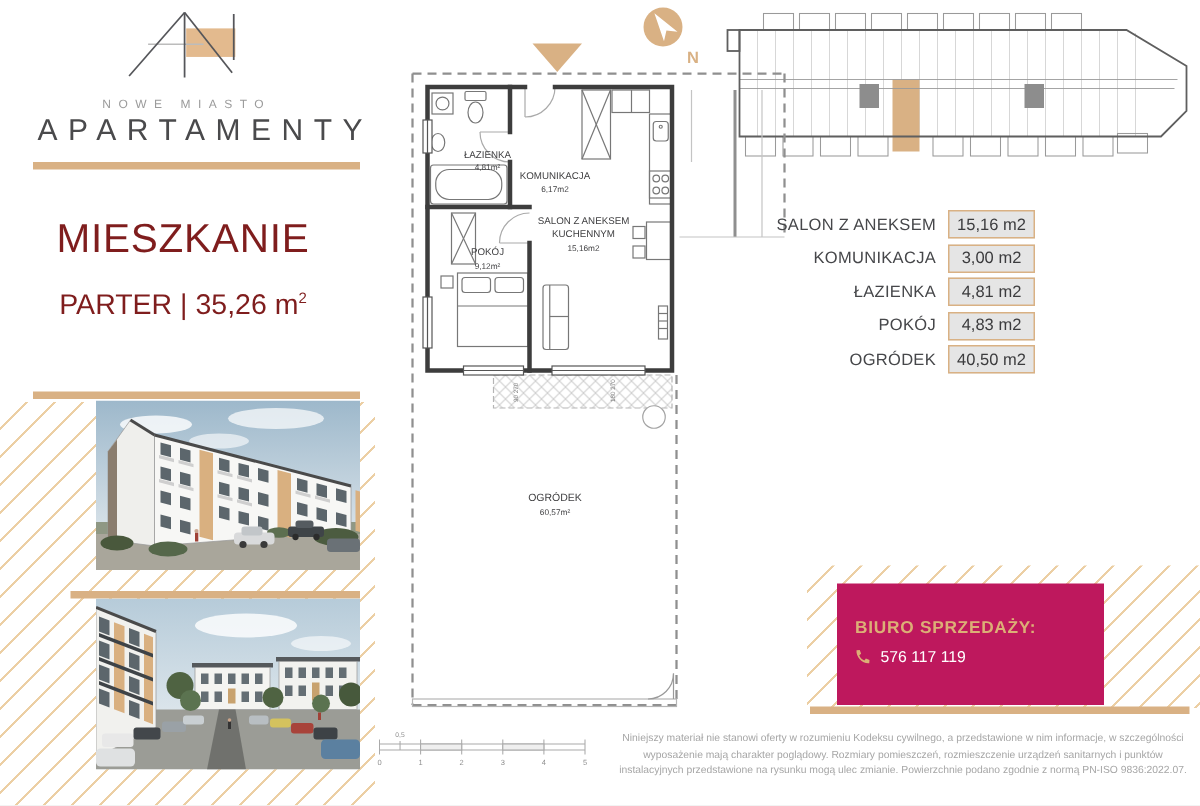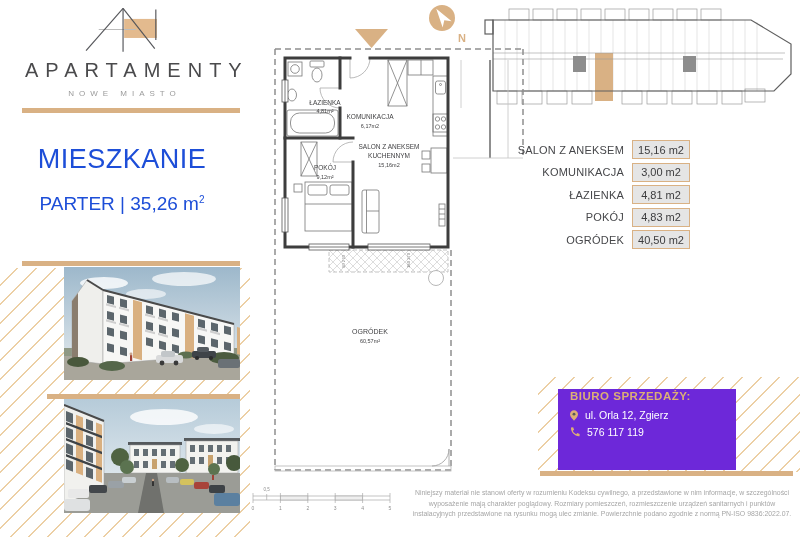--- a/index.html
+++ b/index.html
@@ -10,39 +10,39 @@
   
   .bar{position:absolute;height:5px;background:#d9b184;}
   .hatch{position:absolute;background:repeating-linear-gradient(135deg,transparent 0 12px,#eccfa4 12px 13.2px);}
 
   
   #logo{left:18px;top:6px;width:208px;text-align:center;}
   #brand-name{font-size:20px;letter-spacing:7px;padding-left:7px;color:#4a4a4c;margin-top:2px;font-weight:400;}
   #brand-sub{font-size:8px;letter-spacing:5px;padding-left:5px;color:#9b9b9b;margin-top:7px;}
 
   
-  #title-block{left:0;top:143px;width:244px;text-align:center;color:#1d4ed8;}
+  #title-block{left:0;top:143px;width:244px;text-align:center;color:#7f1d1d;}
   .title-line{font-size:27px;font-weight:500;letter-spacing:.5px;line-height:1.25;}
   .floor-line{font-size:19px;font-weight:400;margin-top:16px;}
   .floor-line sup{font-size:10px;}
 
   
   .photo{position:absolute;display:block;}
 
   
   #area-table{left:528px;top:140px;width:162px;}
   .atr{display:flex;justify-content:flex-end;align-items:center;margin-bottom:3.5px;}
   .atr .lbl{font-size:11px;color:#46474a;letter-spacing:.2px;margin-right:8px;white-space:nowrap;}
   .atr .val{width:56px;height:17px;border:1.4px solid #d9b184;background:#e5e5e5;display:flex;
             align-items:center;justify-content:center;font-size:11px;color:#3c3c3e;flex:0 0 auto;}
   .atr.highlight .val{background:#d2a877;border-color:#d2a877;color:#fff;}
 
   
-  #sales-box{left:558px;top:389px;width:178px;height:81px;background:#6d28d9;box-sizing:border-box;
-             padding:1px 12px 0 12px;}
+  #sales-box{left:558px;top:389px;width:178px;height:81px;background:#be185d;box-sizing:border-box;
+             padding:24px 12px 0 12px;}
   #sales-title{color:#dcaf76;font-size:11.5px;font-weight:bold;letter-spacing:.5px;margin-bottom:7px;}
   .srow{display:flex;align-items:center;gap:7px;color:#fff;font-size:10.5px;margin-bottom:5px;}
   .srow.b{font-weight:normal;}
   .sic{flex:0 0 auto;display:flex;}
 
   
   #disclaimer{left:408px;top:488px;width:388px;font-size:6.9px;line-height:1.55;color:#a6a6a6;text-align:center;}
 
   svg text{font-family:"Liberation Sans", sans-serif;}
 </style>
@@ -58,22 +58,22 @@
     <svg width="74" height="47" viewBox="0 0 70 44">
       <rect x="37" y="12" width="31" height="18" fill="#e0b382" opacity="0.9"></rect>
       <line x1="13" y1="22" x2="48" y2="22" stroke="#bcbcbc" stroke-width="1"></line>
       <g stroke="#55565a" stroke-width="1.1" fill="none">
         <line x1="36" y1="2" x2="1" y2="42"></line>
         <line x1="36" y1="2" x2="66" y2="40"></line>
         <line x1="36" y1="2" x2="36" y2="43"></line>
         <line x1="67" y1="3" x2="67" y2="32"></line>
       </g>
     </svg>
+    <div id="brand-sub">NOWE MIASTO</div>
     <div id="brand-name">APARTAMENTY</div>
-    <div id="brand-sub">NOWE MIASTO</div>
   </div>
 
   <div class="bar" style="left:22px;top:108px;width:218px;"></div>
 
   <div class="abs" id="title-block">
     <div class="title-line">MIESZKANIE</div>
     <div class="floor-line"><span>PARTER | 35,26 m</span><sup>2</sup></div>
   </div>
 
   <div class="bar" style="left:22px;top:261px;width:218px;"></div>
@@ -479,29 +479,20 @@
       <span class="val">4,83 m2</span>
     </div>
     <div class="atr">
       <span class="lbl">OGRÓDEK</span>
       <span class="val">40,50 m2</span>
     </div>
   </div>
 
   <div class="abs" id="sales-box">
     <div id="sales-title">BIURO SPRZEDAŻY:</div>
-    <div class="srow">
-      <span class="sic">
-        <svg width="8" height="11" viewBox="0 0 10 13">
-            <path d="M5,0 C2.2,0 0,2.2 0,5 C0,8.4 5,13 5,13 C5,13 10,8.4 10,5 C10,2.2 7.8,0 5,0 Z" fill="#dcaf76"></path>
-            <circle cx="5" cy="4.8" r="1.8" fill="#58595b"></circle>
-          </svg>
-      </span>
-      <span>ul. Orla 12, Zgierz</span>
-    </div>
     <div class="srow b">
       <span class="sic">
         <svg width="10" height="10" viewBox="0 0 12 12">
             <path d="M1.2,0.6 L3.8,0.4 L4.9,3.4 L3.4,4.6 C4.1,6.6 5.5,8 7.5,8.7 L8.7,7.2 L11.6,8.4 L11.4,11 C6,11.5 0.7,6.2 1.2,0.6 Z" fill="#dcaf76"></path>
           </svg>
       </span>
       <span>576 117 119</span>
     </div>
   </div>
 

